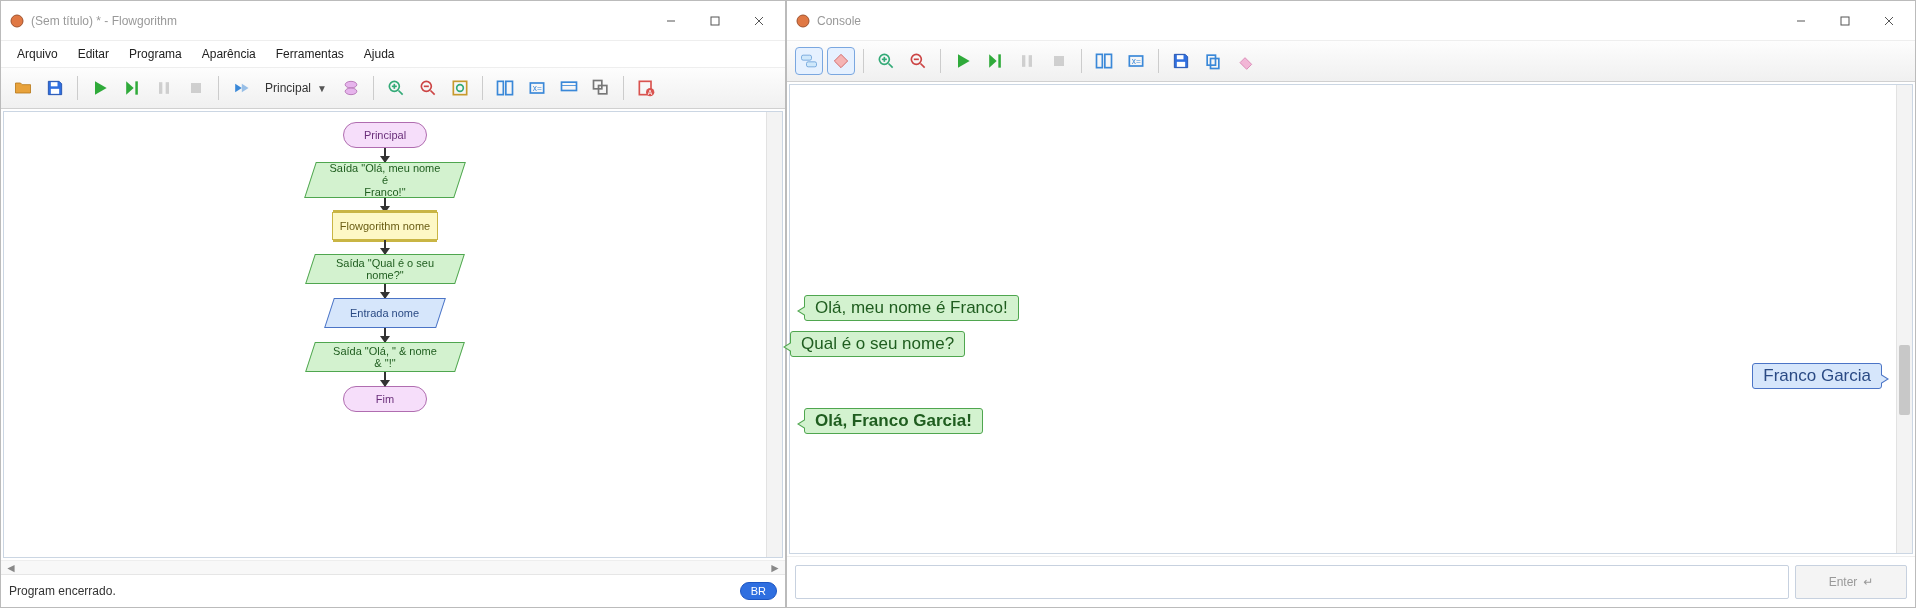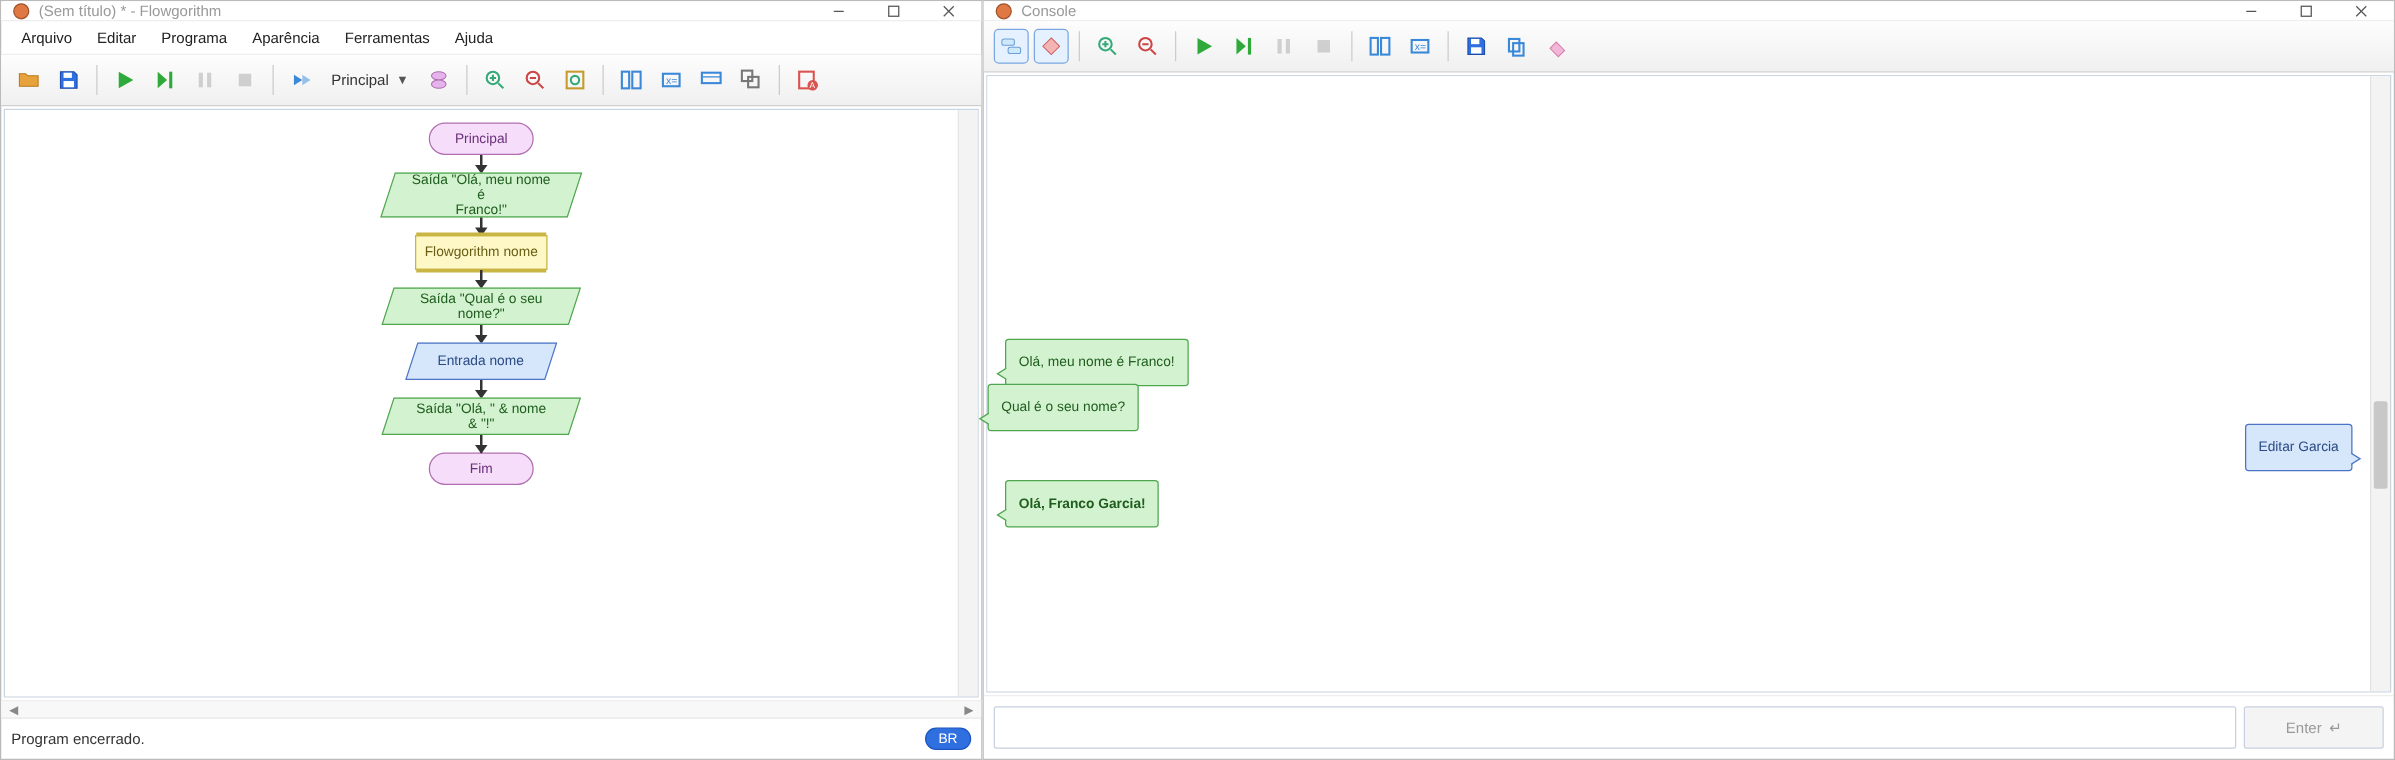--- a/index.html
+++ b/index.html
@@ -14,21 +14,21 @@
   }
   .window {
     border: 1px solid #bbb;
     display: flex;
     flex-direction: column;
     background: #fff;
   }
   .window.left { width: 786px; }
   .window.right { flex: 1; }
   .titlebar {
-    height: 16px;
+    height: 40px;
     display: flex;
     align-items: center;
     padding: 0 4px 0 8px;
     background: #fff;
     color: #999;
     border-bottom: 1px solid #eee;
   }
   .titlebar .appicon {
     width: 16px; height: 16px; margin-right: 6px;
     display: inline-flex; align-items: center; justify-content: center;
@@ -121,21 +121,21 @@
     content:""; position:absolute; left:0; right:0; height:3px; background:#c9b544;
   }
   .decl::before{ top:-3px;} .decl::after{ bottom:-3px;}
 
   
   .console-body { flex:1; display:flex; margin:2px; border:1px solid #cbd6e3; }
   .console-scroll { flex:1; position:relative; background:#fff; }
   .console-vscroll { width:16px; background:#f3f3f3; border-left:1px solid #e2e2e2; position:relative;}
   .console-vscroll .thumb { position:absolute; left:2px; right:2px; top:260px; height:70px; background:#c8c8c8; border-radius:2px;}
   .bubble {
-    position:absolute; border-radius:3px; padding:12px 10px; font-size:11px;
+    position:absolute; border-radius:3px; padding:2px 10px; font-size:17px;
   }
   .bubble.left { border:1px solid #4fa64f; background:#d3f2cf; color:#1f5d1f; }
   .bubble.right{ border:1px solid #4b74c6; background:#d6e6fb; color:#2a4a84; }
   .bubble.left::before {
     content:""; position:absolute; left:-8px; bottom:4px; width:0;height:0;
     border-top:5px solid transparent; border-bottom:5px solid transparent;
     border-right:8px solid #4fa64f;
   }
   .bubble.left::after {
     content:""; position:absolute; left:-6px; bottom:4px; width:0;height:0;
@@ -476,21 +476,21 @@
         <svg viewBox="0 0 24 24">
           <polygon points="6,14 12,8 20,16 14,22" fill="#f2b6d6" stroke="#d67fb0"></polygon>
         </svg>
       </div>
   </div>
 
   <div class="console-body">
     <div class="console-scroll">
       <div class="bubble left" style="left:14px; top:210px;">Olá, meu nome é Franco!</div>
       <div class="bubble left" style="left:0; top:246px;">Qual é o seu nome?</div>
-      <div class="bubble right" style="right:14px; top:278px;">Editar Garcia</div>
+      <div class="bubble right" style="right:14px; top:278px;">Franco Garcia</div>
       <div class="bubble left" style="left:14px; top:323px;font-weight:bold;">Olá, Franco Garcia!</div>
     </div>
     <div class="console-vscroll">
         <div class="thumb"></div>
       </div>
   </div>
 
   <div class="console-inputrow">
     <input class="console-input" style="">
     <button class="enter-btn">

